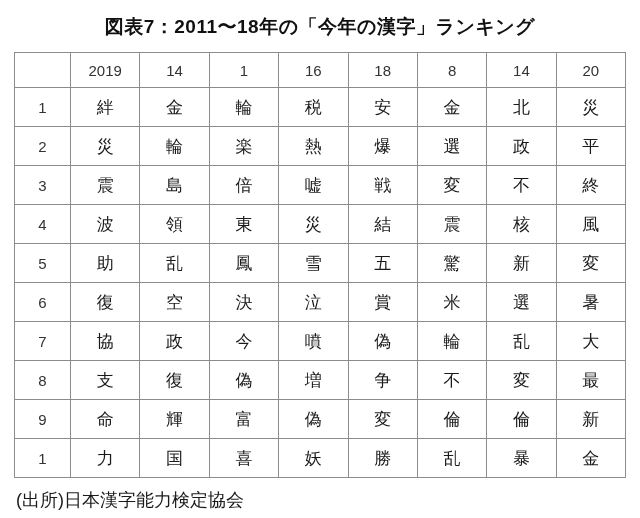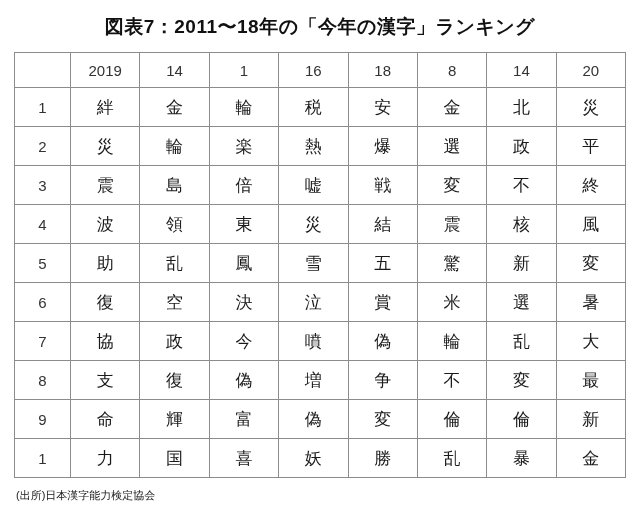--- a/index.html
+++ b/index.html
@@ -55,21 +55,21 @@
   }
   table.ranking col.rank-col {
     width: 56px;
   }
   table.ranking td.rank-cell {
     font-size: 15px;
     color: #333333;
   }
   .source {
     padding: 10px 0 0 16px;
-    font-size: 11px;
+    font-size: 18px;
     color: #1a1a1a;
   }
 </style>
 </head>
 <body>
 
 <div class="page">
 
   <div class="title">図表7：2011〜18年の「今年の漢字」ランキング</div>
 

